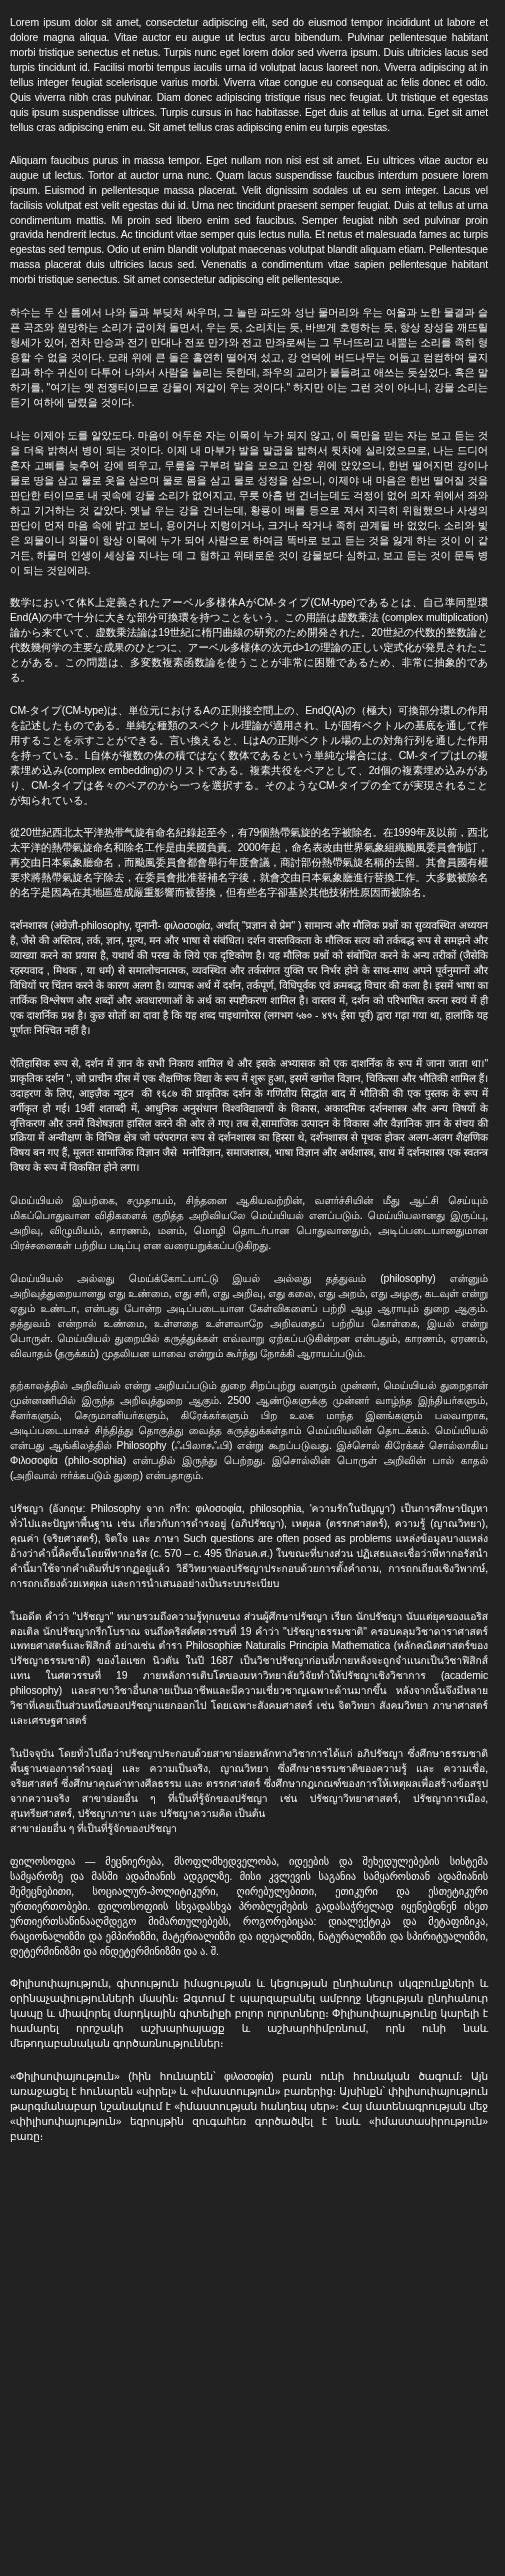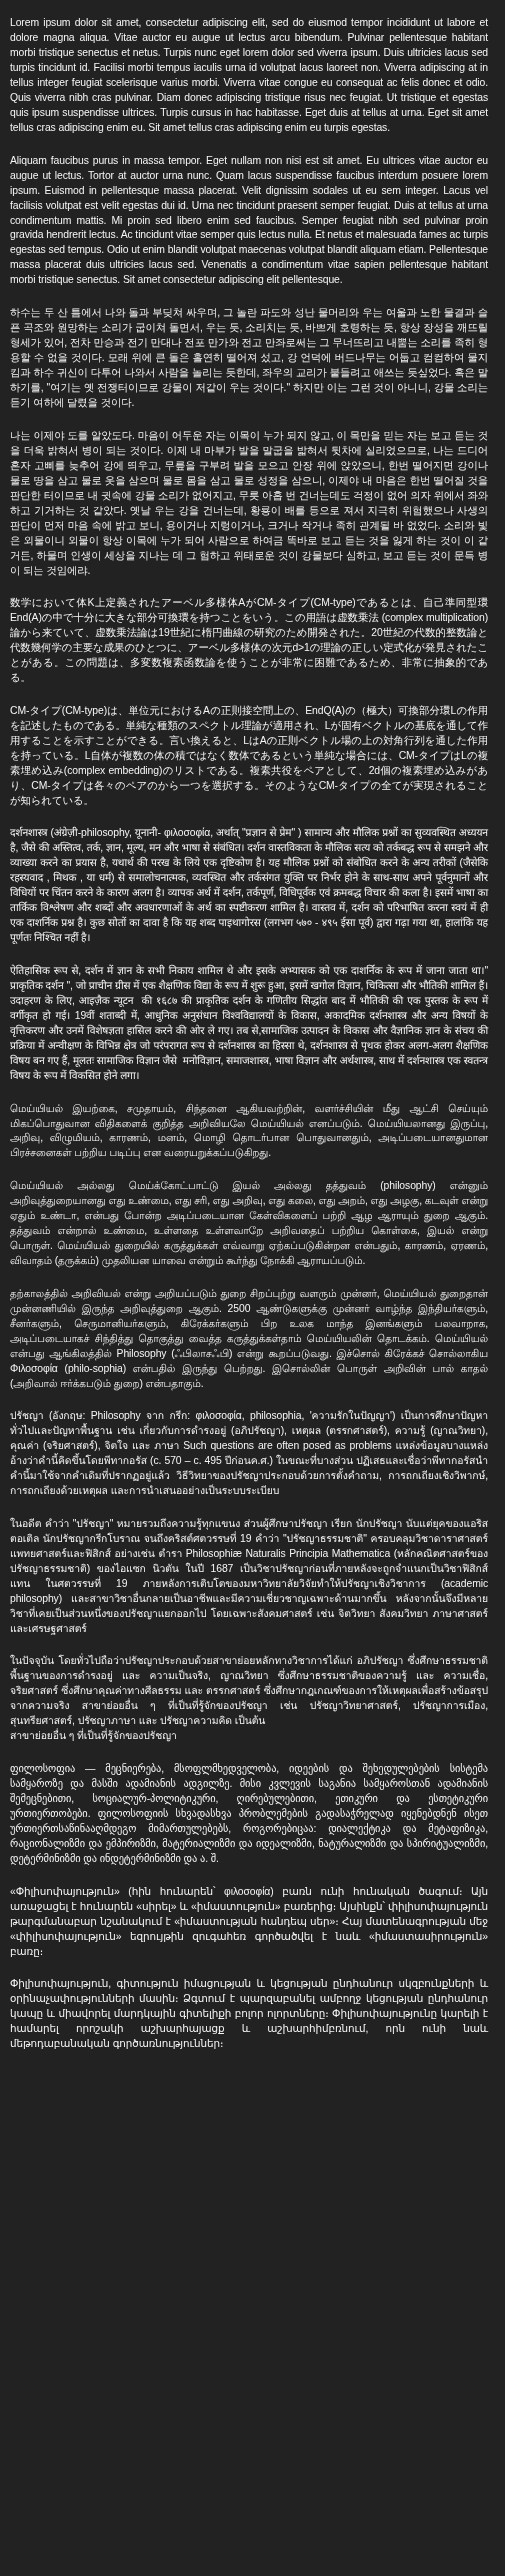--- a/index.html
+++ b/index.html
@@ -33,26 +33,27 @@
 </head>
 <body>
 
 <div class="doc">
   <p lang="en">Lorem ipsum dolor sit amet, consectetur adipiscing elit, sed do eiusmod tempor incididunt ut labore et dolore magna aliqua. Vitae auctor eu augue ut lectus arcu bibendum. Pulvinar pellentesque habitant morbi tristique senectus et netus. Turpis nunc eget lorem dolor sed viverra ipsum. Duis ultricies lacus sed turpis tincidunt id. Facilisi morbi tempus iaculis urna id volutpat lacus laoreet non. Viverra adipiscing at in tellus integer feugiat scelerisque varius morbi. Viverra vitae congue eu consequat ac felis donec et odio. Quis viverra nibh cras pulvinar. Diam donec adipiscing tristique risus nec feugiat. Ut tristique et egestas quis ipsum suspendisse ultrices. Turpis cursus in hac habitasse. Eget duis at tellus at urna. Eget sit amet tellus cras adipiscing enim eu. Sit amet tellus cras adipiscing enim eu turpis egestas.</p>
   <p lang="en">Aliquam faucibus purus in massa tempor. Eget nullam non nisi est sit amet. Eu ultrices vitae auctor eu augue ut lectus. Tortor at auctor urna nunc. Quam lacus suspendisse faucibus interdum posuere lorem ipsum. Euismod in pellentesque massa placerat. Velit dignissim sodales ut eu sem integer. Lacus vel facilisis volutpat est velit egestas dui id. Urna nec tincidunt praesent semper feugiat. Duis at tellus at urna condimentum mattis. Mi proin sed libero enim sed faucibus. Semper feugiat nibh sed pulvinar proin gravida hendrerit lectus. Ac tincidunt vitae semper quis lectus nulla. Et netus et malesuada fames ac turpis egestas sed tempus. Odio ut enim blandit volutpat maecenas volutpat blandit aliquam etiam. Pellentesque massa placerat duis ultricies lacus sed. Venenatis a condimentum vitae sapien pellentesque habitant morbi tristique senectus. Sit amet consectetur adipiscing elit pellentesque.</p>
   <p lang="ko">하수는 두 산 틈에서 나와 돌과 부딪쳐 싸우며, 그 놀란 파도와 성난 물머리와 우는 여울과 노한 물결과 슬픈 곡조와 원망하는 소리가 굽이쳐 돌면서, 우는 듯, 소리치는 듯, 바쁘게 호령하는 듯, 항상 장성을 깨뜨릴 형세가 있어, 전차 만승과 전기 만대나 전포 만가와 전고 만좌로써는 그 무너뜨리고 내뿜는 소리를 족히 형용할 수 없을 것이다. 모래 위에 큰 돌은 홀연히 떨어져 섰고, 강 언덕에 버드나무는 어둡고 컴컴하여 물지킴과 하수 귀신이 다투어 나와서 사람을 놀리는 듯한데, 좌우의 교리가 붙들려고 애쓰는 듯싶었다. 혹은 말하기를, "여기는 옛 전쟁터이므로 강물이 저같이 우는 것이다." 하지만 이는 그런 것이 아니니, 강물 소리는 듣기 여하에 달렸을 것이다.</p>
   <p lang="ko">나는 이제야 도를 알았도다. 마음이 어두운 자는 이목이 누가 되지 않고, 이 목만을 믿는 자는 보고 듣는 것을 더욱 밝혀서 병이 되는 것이다. 이제 내 마부가 발을 말굽을 밟혀서 뒷차에 실리었으므로, 나는 드디어 혼자 고삐를 늦추어 강에 띄우고, 무릎을 구부려 발을 모으고 안장 위에 앉았으니, 한번 떨어지면 강이나 물로 땅을 삼고 물로 옷을 삼으며 물로 몸을 삼고 물로 성정을 삼으니, 이제야 내 마음은 한번 떨어질 것을 판단한 터이므로 내 귓속에 강물 소리가 없어지고, 무릇 아홉 번 건너는데도 걱정이 없어 의자 위에서 좌와하고 기거하는 것 같았다. 옛날 우는 강을 건너는데, 황룡이 배를 등으로 져서 지극히 위험했으나 사생의 판단이 먼저 마음 속에 밝고 보니, 용이거나 지렁이거나, 크거나 작거나 족히 관계될 바 없었다. 소리와 빛은 외물이니 외물이 항상 이목에 누가 되어 사람으로 하여금 똑바로 보고 듣는 것을 잃게 하는 것이 이 같거든, 하물며 인생이 세상을 지나는 데 그 험하고 위태로운 것이 강물보다 심하고, 보고 듣는 것이 문득 병이 되는 것임에랴.</p>
   <p lang="ja">数学において体K上定義されたアーベル多様体AがCM-タイプ(CM-type)であるとは、自己準同型環 End(A)の中で十分に大きな部分可換環を持つことをいう。この用語は虚数乗法 (complex multiplication) 論から来ていて、虚数乗法論は19世紀に楕円曲線の研究のため開発された。20世紀の代数的整数論と代数幾何学の主要な成果のひとつに、アーベル多様体の次元d&gt;1の理論の正しい定式化が発見されたことがある。この問題は、多変数複素函数論を使うことが非常に困難であるため、非常に抽象的である。</p>
   <p lang="ja">CM-タイプ(CM-type)は、単位元におけるAの正則接空間上の、EndQ(A)の（極大）可換部分環Lの作用を記述したものである。単純な種類のスペクトル理論が適用され、Lが固有ベクトルの基底を通して作用することを示すことができる。言い換えると、LはAの正則ベクトル場の上の対角行列を通した作用を持っている。L自体が複数の体の積ではなく数体であるという単純な場合には、CM-タイプはLの複素埋め込み(complex embedding)のリストである。複素共役をペアとして、2d個の複素埋め込みがあり、CM-タイプは各々のペアのから一つを選択する。そのようなCM-タイプの全てが実現されることが知られている。</p>
+  <p lang="zh">從20世紀西北太平洋热带气旋有命名紀錄起至今，有79個熱帶氣旋的名字被除名。在1999年及以前，西北太平洋的熱帶氣旋命名和除名工作是由美國負責。2000年起，命名表改由世界氣象組織颱風委員會制訂，再交由日本氣象廳命名，而颱風委員會都會舉行年度會議，商討部份熱帶氣旋名稱的去留。其會員國有權要求將熱帶氣旋名字除去，在委員會批准替補名字後，就會交由日本氣象廳進行替換工作。大多數被除名的名字是因為在其地區造成嚴重影響而被替換，但有些名字卻基於其他技術性原因而被除名。</p>
   <p lang="hi">दर्शनशास्त्र (अंग्रेज़ी-philosophy, यूनानी- φιλοσοφία, अर्थात् "प्रज्ञान से प्रेम" ) सामान्य और मौलिक प्रश्नों का सुव्यवस्थित अध्ययन है, जैसे की अस्तित्व, तर्क, ज्ञान, मूल्य, मन और भाषा से संबंधित। दर्शन वास्तविकता के मौलिक सत्य को तर्कबद्ध रूप से समझने और व्याख्या करने का प्रयास है, यथार्थ की परख के लिये एक दृष्टिकोण है। यह मौलिक प्रश्नों को संबोधित करने के अन्य तरीकों (जैसेकि रहस्यवाद , मिथक , या धर्म) से समालोचनात्मक, व्यवस्थित और तर्कसंगत युक्ति पर निर्भर होने के साथ-साथ अपने पूर्वनुमानों और विधियों पर चिंतन करने के कारण अलग है। व्यापक अर्थ में दर्शन, तर्कपूर्ण, विधिपूर्वक एवं क्रमबद्ध विचार की कला है। इसमें भाषा का तार्किक विश्लेषण और शब्दों और अवधारणाओं के अर्थ का स्पष्टीकरण शामिल है। वास्तव में, दर्शन को परिभाषित करना स्वयं में ही एक दाशर्निक प्रश्न है। कुछ सोतों का दावा है कि यह शब्द पाइथागोरस (लगभग ५७० - ४९५ ईसा पूर्व) द्वारा गढ़ा गया था, हालांकि यह पूर्णतः निश्चित नहीं है।</p>
   <p lang="hi">ऐतिहासिक रूप से, दर्शन में ज्ञान के सभी निकाय शामिल थे और इसके अभ्यासक को एक दाशर्निक के रूप में जाना जाता था।" प्राकृतिक दर्शन ", जो प्राचीन ग्रीस में एक शैक्षणिक विद्या के रूप में शुरू हुआ, इसमें खगोल विज्ञान, चिकित्सा और भौतिकी शामिल हैं। उदाहरण के लिए, आइज़ैक न्यूटन  की १६८७ की प्राकृतिक दर्शन के गणितीय सिद्धांत बाद में भौतिकी की एक पुस्तक के रूप में वर्गीकृत हो गई। 19वीं शताब्दी में, आधुनिक अनुसंधान विश्वविद्यालयों के विकास, अकादमिक दर्शनशास्त्र और अन्य विषयों के वृत्तिकरण और उनमें विशेषज्ञता हासिल करने की ओर ले गए। तब से,सामाजिक उत्पादन के विकास और वैज्ञानिक ज्ञान के संचय की प्रक्रिया में अन्वीक्षण के विभिन्न क्षेत्र जो परंपरागत रूप से दर्शनशास्त्र का हिस्सा थे, दर्शनशास्त्र से पृथक होकर अलग-अलग शैक्षणिक विषय बन गए हैं, मूलतः सामाजिक विज्ञान जैसे  मनोविज्ञान, समाजशास्त्र, भाषा विज्ञान और अर्थशास्त्र, साथ में दर्शनशास्त्र एक स्वतन्त्र विषय के रूप में विकसित होने लगा।</p>
   <p lang="ta">மெய்யியல் இயற்கை, சமுதாயம், சிந்தனை ஆகியவற்றின், வளர்ச்சியின் மீது ஆட்சி செய்யும் மிகப்பொதுவான விதிகளைக் குறித்த அறிவியலே மெய்யியல் எனப்படும். மெய்யியலானது இருப்பு, அறிவு, விழுமியம், காரணம், மனம், மொழி தொடர்பான பொதுவானதும், அடிப்படையானதுமான பிரச்சனைகள் பற்றிய படிப்பு என வரையறுக்கப்படுகிறது.</p>
   <p lang="ta">மெய்யியல் அல்லது மெய்க்கோட்பாட்டு இயல் அல்லது தத்துவம் (philosophy) என்னும் அறிவுத்துறையானது எது உண்மை, எது சரி, எது அறிவு, எது கலை, எது அறம், எது அழகு, கடவுள் என்று ஏதும் உண்டா, என்பது போன்ற அடிப்படையான கேள்விகளைப் பற்றி ஆழ ஆராயும் துறை ஆகும். தத்துவம் என்றால் உண்மை, உள்ளதை உள்ளவாறே அறிவதைப் பற்றிய கொள்கை, இயல் என்று பொருள். மெய்யியல் துறையில் கருத்துக்கள் எவ்வாறு ஏற்கப்படுகின்றன என்பதும், காரணம், ஏரணம், விவாதம் (தருக்கம்) முதலியன யாவை என்றும் கூர்ந்து நோக்கி ஆராயப்படும்.</p>
   <p lang="ta">தற்காலத்தில் அறிவியல் என்று அறியப்படும் துறை சிறப்புற்று வளரும் முன்னர், மெய்யியல் துறைதான் முன்னணியில் இருந்த அறிவுத்துறை ஆகும். 2500 ஆண்டுகளுக்கு முன்னர் வாழ்ந்த இந்தியர்களும், சீனர்களும், செருமானியர்களும், கிரேக்கர்களும் பிற உலக மாந்த இனங்களும் பலவாறாக, அடிப்படையாகச் சிந்தித்து தொகுத்து வைத்த கருத்துக்கள்தாம் மெய்யியலின் தொடக்கம். மெய்யியல் என்பது ஆங்கிலத்தில் Philosophy (ஃபிலாசஃபி) என்று கூறப்படுவது. இச்சொல் கிரேக்கச் சொல்லாகிய Φιλοσοφία (philo-sophia) என்பதில் இருந்து பெற்றது. இசொல்லின் பொருள் அறிவின் பால் காதல் (அறிவால் ஈர்க்கபடும் துறை) என்பதாகும்.</p>
   <p lang="th">ปรัชญา (อังกฤษ: Philosophy จาก กรีก: φιλοσοφία, philosophia, 'ความรักในปัญญา') เป็นการศึกษาปัญหาทั่วไปและปัญหาพื้นฐาน เช่น เกี่ยวกับการดำรงอยู่ (อภิปรัชญา), เหตุผล (ตรรกศาสตร์), ความรู้ (ญาณวิทยา), คุณค่า (จริยศาสตร์), จิตใจ และ ภาษา Such questions are often posed as problems แหล่งข้อมูลบางแหล่งอ้างว่าคำนี้คิดขึ้นโดยพีทากอรัส (c. 570 – c. 495 ปีก่อนค.ศ.) ในขณะที่บางส่วน ปฏิเสธและเชื่อว่าพีทากอรัสนำคำนี้มาใช้จากคำเดิมที่ปรากฏอยู่แล้ว วิธีวิทยาของปรัชญาประกอบด้วยการตั้งคำถาม, การถกเถียงเชิงวิพากษ์, การถกเถียงด้วยเหตุผล และการนำเสนออย่างเป็นระบบระเบียบ</p>
   <p lang="th">ในอดีต คำว่า "ปรัชญา" หมายรวมถึงความรู้ทุกแขนง ส่วนผู้ศึกษาปรัชญา เรียก นักปรัชญา นับแต่ยุคของแอริสตอเติล นักปรัชญากรีกโบราณ จนถึงคริสต์ศตวรรษที่ 19 คำว่า "ปรัชญาธรรมชาติ" ครอบคลุมวิชาดาราศาสตร์ แพทยศาสตร์และฟิสิกส์ อย่างเช่น ตำรา Philosophiæ Naturalis Principia Mathematica (หลักคณิตศาสตร์ของปรัชญาธรรมชาติ) ของไอแซก นิวตัน ในปี 1687 เป็นวิชาปรัชญาก่อนที่ภายหลังจะถูกจำแนกเป็นวิชาฟิสิกส์แทน ในศตวรรษที่ 19 ภายหลังการเติบโตของมหาวิทยาลัยวิจัยทำให้ปรัชญาเชิงวิชาการ (academic philosophy) และสาขาวิชาอื่นกลายเป็นอาชีพและมีความเชี่ยวชาญเฉพาะด้านมากขึ้น หลังจากนั้นจึงมีหลายวิชาที่เคยเป็นส่วนหนึ่งของปรัชญาแยกออกไป โดยเฉพาะสังคมศาสตร์ เช่น จิตวิทยา สังคมวิทยา ภาษาศาสตร์ และเศรษฐศาสตร์</p>
   <p lang="th">ในปัจจุบัน โดยทั่วไปถือว่าปรัชญาประกอบด้วยสาขาย่อยหลักทางวิชาการได้แก่ อภิปรัชญา ซึ่งศึกษาธรรมชาติพื้นฐานของการดำรงอยู่ และ ความเป็นจริง, ญาณวิทยา ซึ่งศึกษาธรรมชาติของความรู้ และ ความเชื่อ, จริยศาสตร์ ซึ่งศึกษาคุณค่าทางศีลธรรม และ ตรรกศาสตร์ ซึ่งศึกษากฎเกณฑ์ของการให้เหตุผลเพื่อสร้างข้อสรุปจากความจริง สาขาย่อยอื่น ๆ ที่เป็นที่รู้จักของปรัชญา เช่น ปรัชญาวิทยาศาสตร์, ปรัชญาการเมือง, สุนทรียศาสตร์, ปรัชญาภาษา และ ปรัชญาความคิด เป็นต้น
 สาขาย่อยอื่น ๆ ที่เป็นที่รู้จักของปรัชญา</p>
   <p lang="ka">ფილოსოფია — მეცნიერება, მსოფლმხედველობა, იდეების და შეხედულებების სისტემა სამყაროზე და მასში ადამიანის ადგილზე. მისი კვლევის საგანია სამყაროსთან ადამიანის შემეცნებითი, სოციალურ-პოლიტიკური, ღირებულებითი, ეთიკური და ესთეტიკური ურთიერთობები. ფილოსოფიის სხვადასხვა პრობლემების გადასაჭრელად იყენებდნენ ისეთ ურთიერთსაწინააღმდეგო მიმართულებებს, როგორებიცაა: დიალექტიკა და მეტაფიზიკა, რაციონალიზმი და ემპირიზმი, მატერიალიზმი და იდეალიზმი, ნატურალიზმი და სპირიტუალიზმი, დეტერმინიზმი და ინდეტერმინიზმი და ა. შ.</p>
+  <p lang="hy">Փիլիսոփայություն, գիտություն իմացության և կեցության ընդհանուր սկզբունքների և օրինաչափությունների մասին։ Ձգտում է պարզաբանել ամբողջ կեցության ընդհանուր կապը և միավորել մարդկային գիտելիքի բոլոր ոլորտները։ Փիլիսոփայությունը կարելի է համարել որոշակի աշխարհայացք և աշխարհիմբռնում, որն ունի նաև մեթոդաբանական գործառնություններ։</p>
   <p lang="hy">«Փիլիսոփայություն» (հին հունարեն՝ φιλοσοφία) բառն ունի հունական ծագում։ Այն առաջացել է հունարեն «սիրել» և «իմաստություն» բառերից։ Այսինքն՝ փիլիսոփայություն թարգմանաբար նշանակում է «իմաստության հանդեպ սեր»։ Հայ մատենագրության մեջ «փիլիսոփայություն» եզրույթին զուգահեռ գործածվել է նաև «իմաստասիրություն» բառը։</p>
-  <p lang="hy">Փիլիսոփայություն, գիտություն իմացության և կեցության ընդհանուր սկզբունքների և օրինաչափությունների մասին։ Ձգտում է պարզաբանել ամբողջ կեցության ընդհանուր կապը և միավորել մարդկային գիտելիքի բոլոր ոլորտները։ Փիլիսոփայությունը կարելի է համարել որոշակի աշխարհայացք և աշխարհիմբռնում, որն ունի նաև մեթոդաբանական գործառնություններ։</p>
 </div>
 
 
 </body></html>

